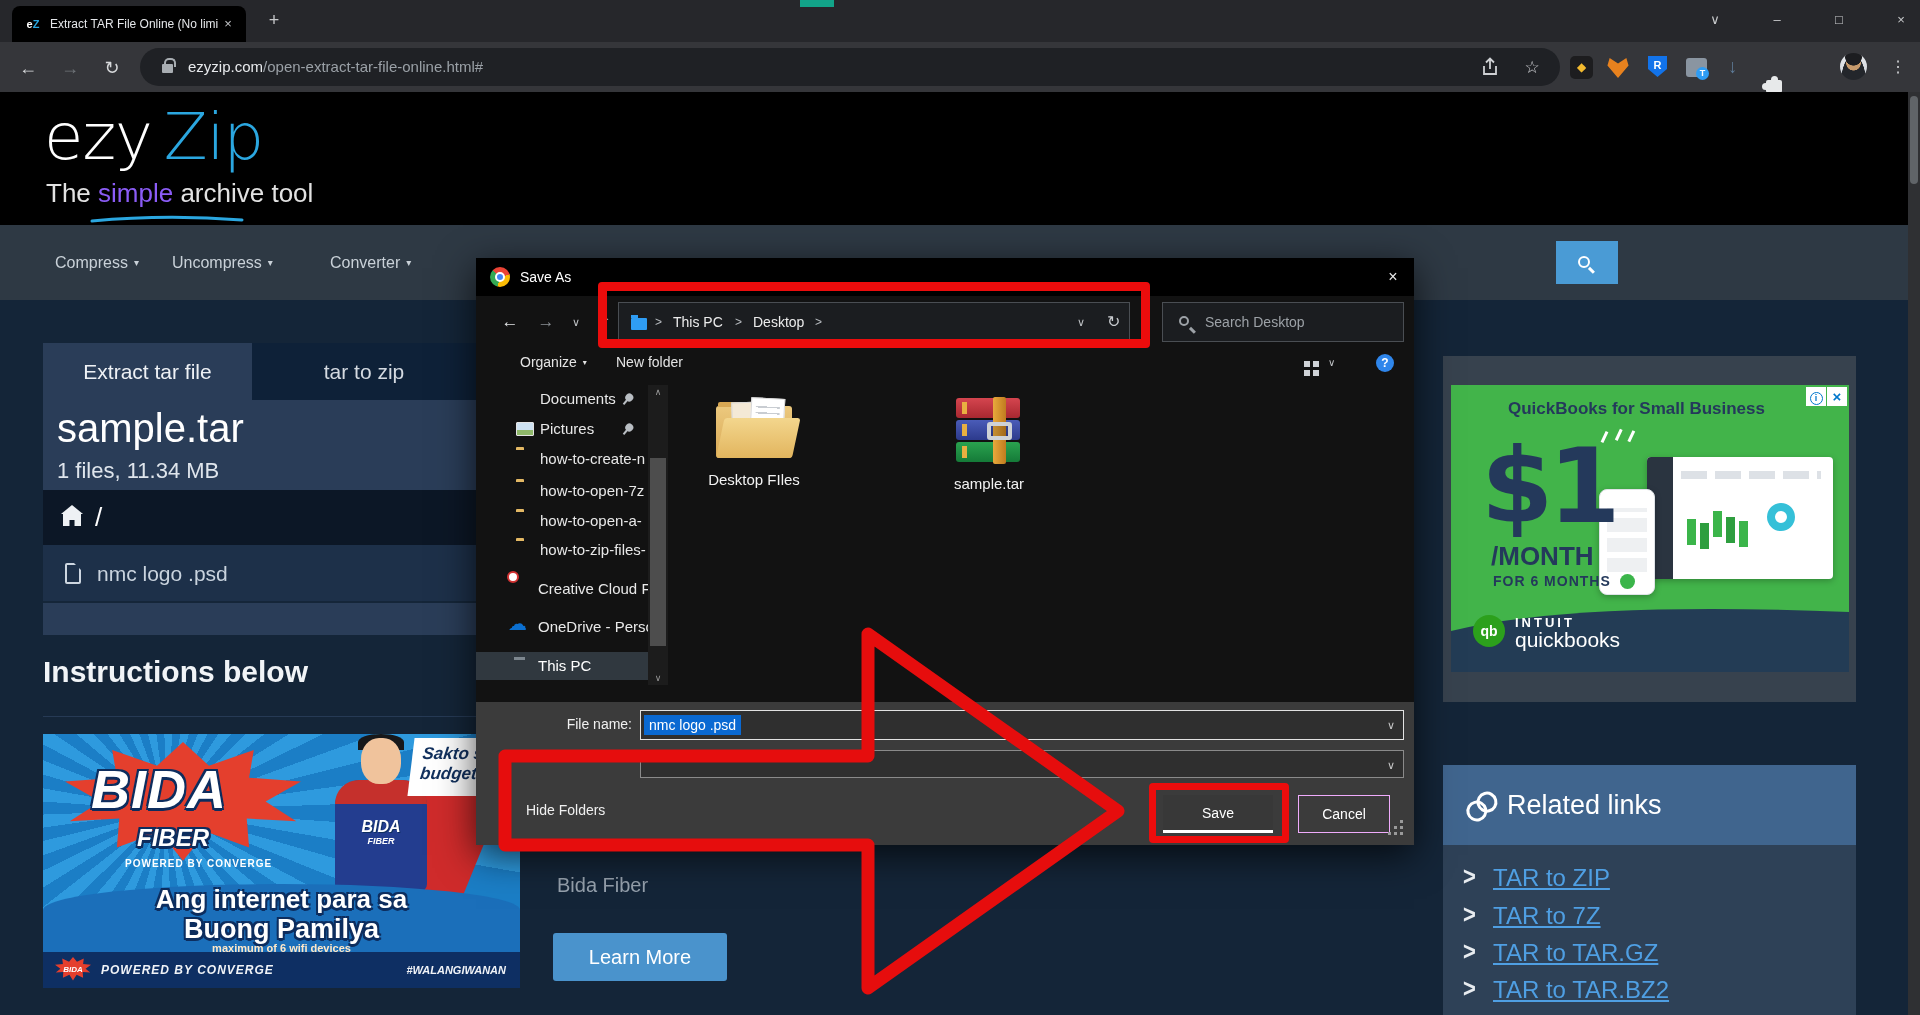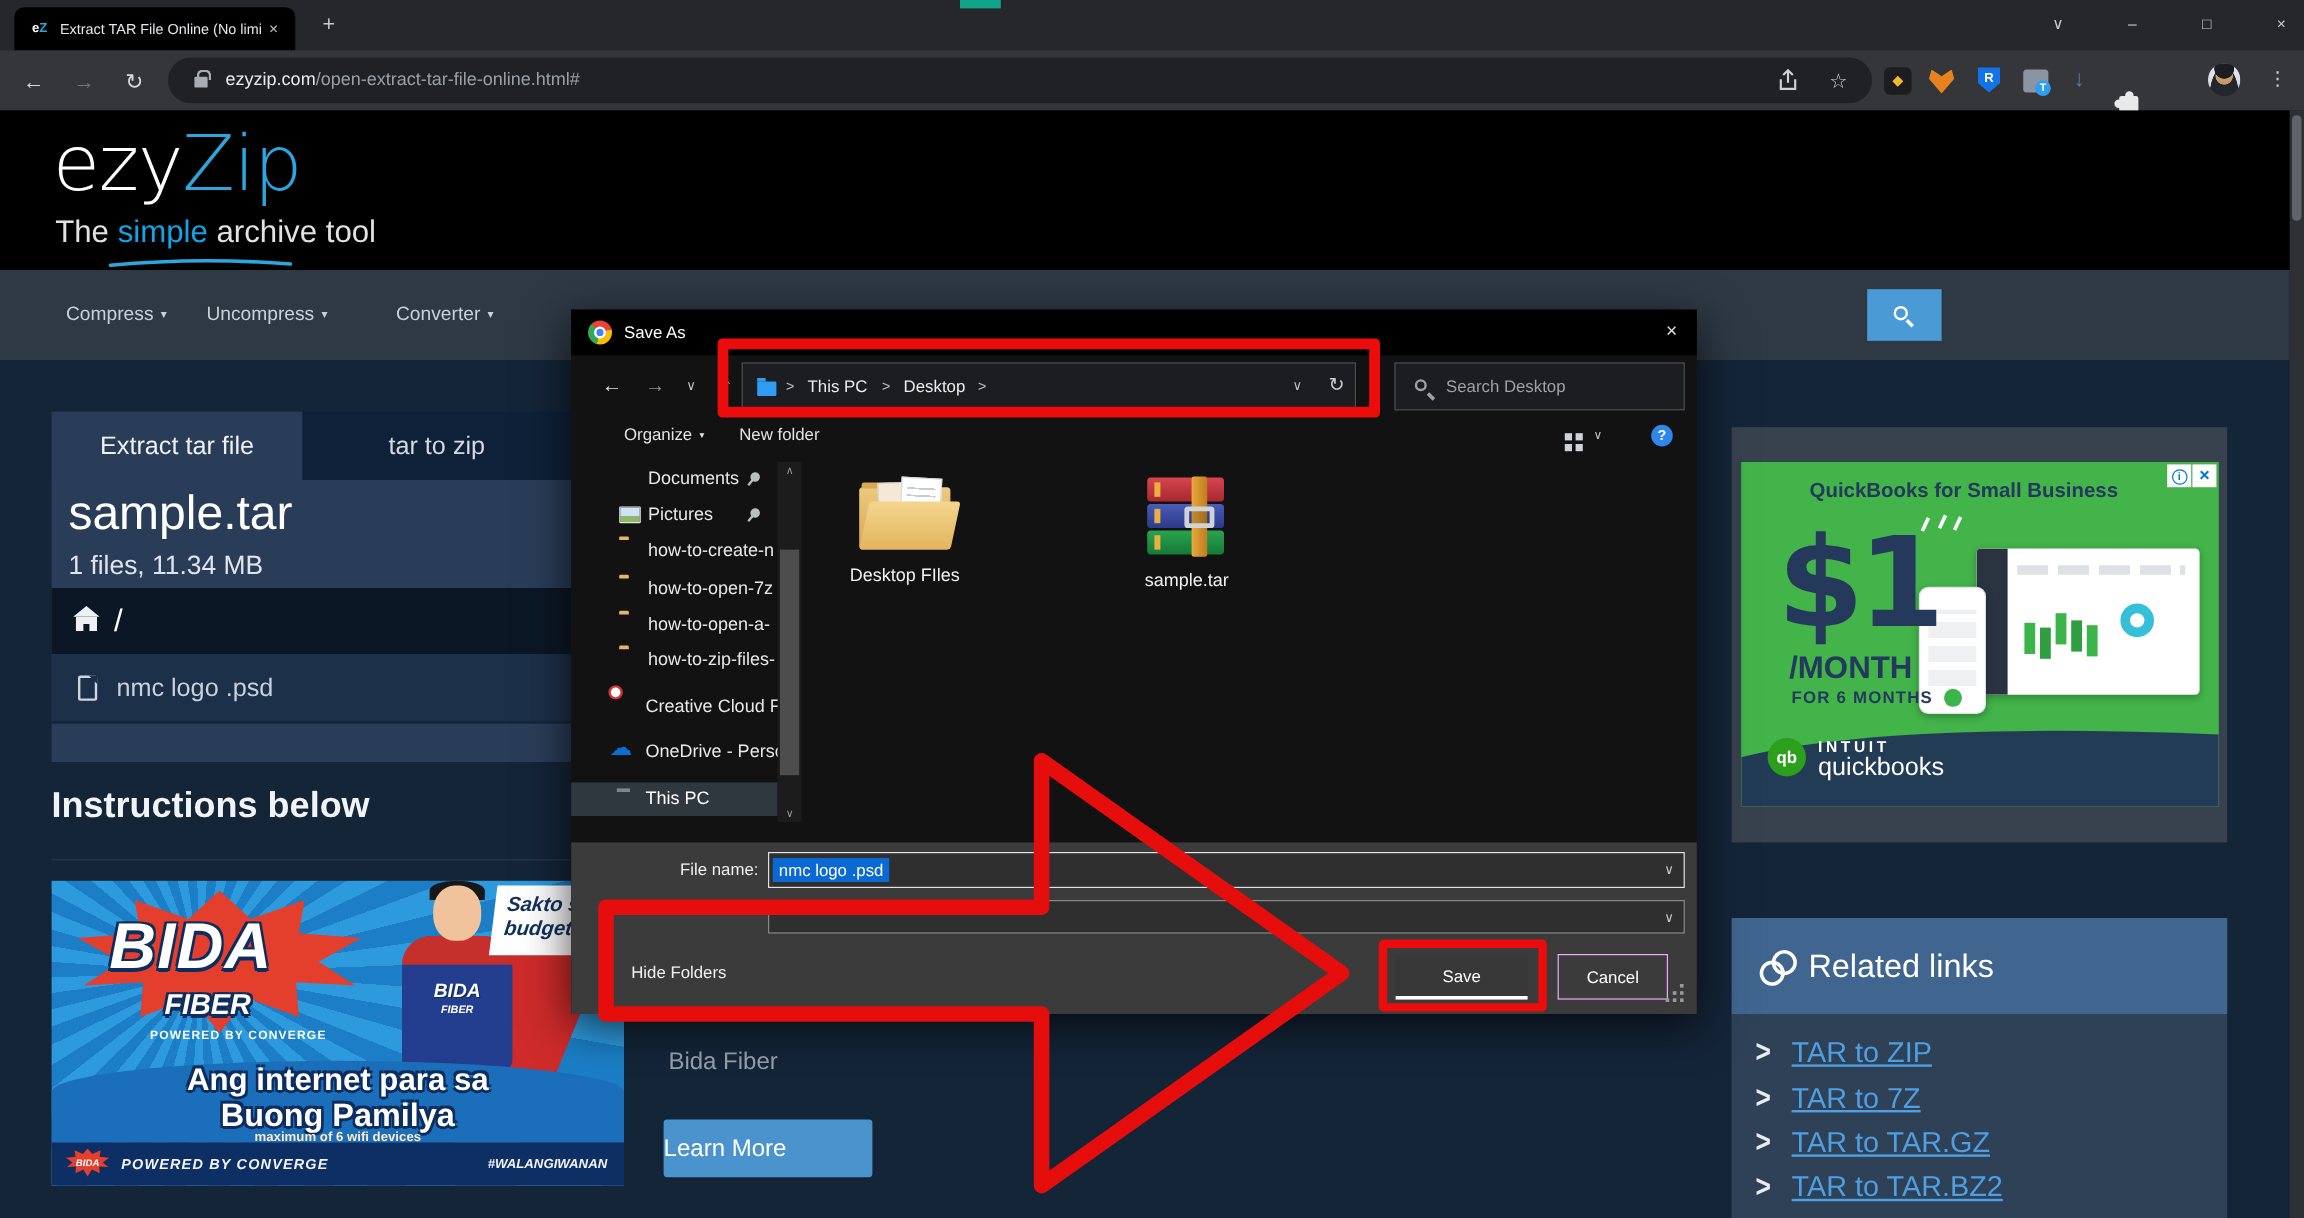--- a/index.html
+++ b/index.html
@@ -55,23 +55,23 @@
       radial-gradient(ellipse at 50% 105%, #23262b 0 12px, transparent 12.5px),
       linear-gradient(#e8eaed,#cdd2d8); }
   .i-dots { font-size:16px; color:#cfd1d4; line-height:22px; }
   .pg-scroll { left:1908px; top:92px; width:12px; height:923px; background:#2f3033; }
   .pg-thumb { left:1910px; top:96px; width:8px; height:88px; background:#606468; border-radius:4px; }
 
   
   .site-header { left:0; top:92px; width:1908px; height:133px; background:#000; }
   .logo { left:44px; top:8px; font-size:64px; font-weight:300; letter-spacing:-1px; color:#fff;
     font-family:"DejaVu Sans", sans-serif; }
-  .logo .zip { color:#2ba7e0; }
+  .logo .zip { color:#2ba7e0;margin-left:12px; }
   .tagline { left:46px; top:86px; font-size:26px; font-weight:300; color:#e2e2e2; }
-  .tagline .hl { color:#0ea5e9; }
+  .tagline .hl { color:#8b5cf6; }
   .site-nav { left:0; top:225px; width:1908px; height:75px; background:#2e3944; }
   .nav-item { top:0; height:75px; line-height:75px; font-size:16px; color:#c9d1d8; }
   .caret { font-size:10px; margin-left:6px; vertical-align:2px; }
   .search-wrap { left:1556px; top:16px; width:293px; height:43px; }
   .search-input { width:231px; height:43px; border:none; outline:none; background:#fff; float:left;
     padding-left:14px; font-size:17px; color:#333; font-family:"Liberation Sans",sans-serif; }
   .search-input::placeholder { color:#99a1a8; }
   .search-btn { width:62px; height:43px; background:#4a9bd5; float:left; position:relative; }
   .i-mag { display:inline-block; width:12px; height:12px; border:2px solid currentColor; border-radius:50%; position:relative; }
   .i-mag::after { content:""; position:absolute; width:2.5px; height:7px; background:currentColor;
@@ -94,21 +94,21 @@
   .root-slash { left:52px; top:0; height:55px; line-height:55px; font-size:26px; color:#fff; }
   .filerow { left:0; top:145px; width:433px; height:58px; background:#1d3049; border-bottom:2px solid #152639; }
   .i-page { left:22px; top:18px; width:16px; height:21px; border:2px solid #cdd6e0; border-radius:2px; background:#1d3049; }
   .i-page::before { content:""; position:absolute; right:-2px; top:-2px; border-style:solid;
     border-width:0 7px 7px 0; border-color:transparent #1d3049 transparent transparent; }
   .file-label { left:54px; top:0; height:58px; line-height:58px; font-size:21px; color:#c9d3de; }
   .instructions { left:43px; top:655px; font-size:30px; font-weight:600; color:#f1f4f7; }
   .divider { left:43px; top:716px; width:433px; height:1px; background:#263a55; }
   .caption { left:557px; top:874px; font-size:20px; color:#96a1ad; }
   .learn-btn { left:553px; top:933px; width:174px; height:48px; background:#4a93cc; border-radius:3px;
-    color:#fff; font-size:20px; line-height:48px; }
+    color:#fff; font-size:20px; text-align:center; line-height:48px; }
 
   
   .bida { left:43px; top:734px; width:477px; height:254px; overflow:hidden;
     background:repeating-conic-gradient(from 10deg at 26% 30%, #2e9ade 0 6deg, #1b7ec6 6deg 12deg); }
   .b-star { left:22px; top:8px; width:236px; height:132px; background:#e43f2d;
     clip-path:polygon(50% 0,61% 18%,80% 6%,78% 27%,100% 30%,85% 45%,98% 60%,77% 58%,78% 80%,60% 68%,50% 90%,40% 68%,22% 80%,23% 58%,2% 60%,15% 45%,0 30%,22% 27%,20% 6%,39% 18%); }
   .b-out { text-shadow:2px 2px 0 #0d2d5e,-2px 2px 0 #0d2d5e,2px -2px 0 #0d2d5e,-2px -2px 0 #0d2d5e,0 3px 0 #0d2d5e; }
   .b-bida { left:48px; top:24px; font-size:54px; font-style:italic; font-weight:900; color:#fff; letter-spacing:1px; }
   .b-fiber { left:94px; top:90px; font-size:24px; font-style:italic; font-weight:900; color:#fff; }
   .b-pow { left:82px; top:124px; font-size:10px; font-weight:bold; color:#fff; letter-spacing:1px; }

